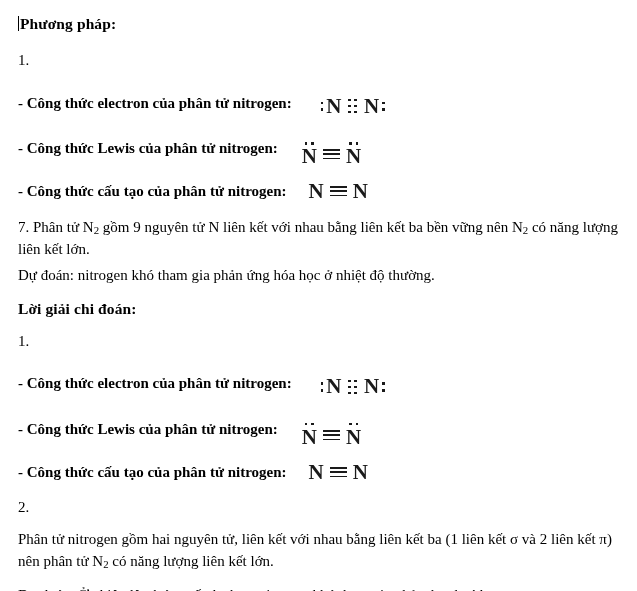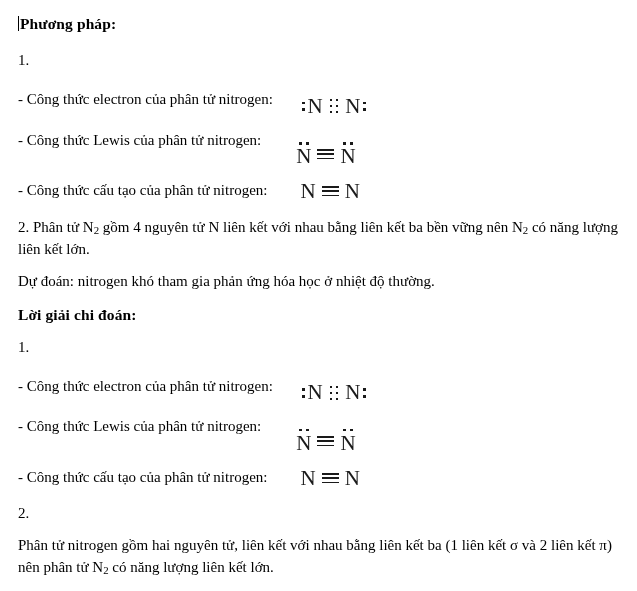--- a/index.html
+++ b/index.html
@@ -48,29 +48,31 @@
   }
   .para {
     font-size: 15px;
     line-height: 1.45;
     text-align: left;
   }
 
   
   .gap-18 { margin-top: 18px; }
   .gap-20 { margin-top: 20px; }
-  .gap-14 { margin-top: 14px; gap: 11px; }
+  .gap-14 { margin-top: 14px; }
   .gap-12 { margin-top: 12px; }
-  .gap-10 { margin-top: 10px; }
+  .gap-10 { margin-top: 4px; }
 
   
   .formula-row {
     display: flex;
+    align-items: center;
     font-size: 15px;
     line-height: 1.3;
+    font-weight: bold;
   }
   .formula-row .label {
     white-space: nowrap;
   }
   .formula-row .fig {
     margin-left: 22px;
     display: inline-block;
   }
   .fig-row-el  .fig { margin-left: 26px; }
   .fig-row-lew .fig { margin-left: 24px; }
@@ -236,21 +238,21 @@
         <span class="tbond">
             <i class="bar"></i>
             <i class="bar"></i>
             <i class="bar"></i>
           </span>
         <span class="atom">N</span>
       </span>
     </span>
   </div>
 
-  <p class="para gap-14" style="margin-bottom:0"><span>2. Phân tử N</span><sub>2</sub><span> gồm 4 nguyên tử N liên kết với nhau bằng liên kết ba bền vững nên N</span><sub>2</sub><span> có năng lượng liên kết lớn.</span></p>
+  <p class="para gap-14" style="margin-bottom:0"><span>7. Phân tử N</span><sub>2</sub><span> gồm 9 nguyên tử N liên kết với nhau bằng liên kết ba bền vững nên N</span><sub>2</sub><span> có năng lượng liên kết lớn.</span></p>
 
   <p class="para gap-10" style="margin-bottom:0">Dự đoán: nitrogen khó tham gia phản ứng hóa học ở nhiệt độ thường.</p>
 
   <div class="heading gap-12">Lời giải chi đoán:</div>
 
   <div class="num gap-14">1.</div>
 
   <div class="formula-row fig-row-el gap-20">
     <span class="label">- Công thức electron của phân tử nitrogen:</span>
     <span class="fig">

